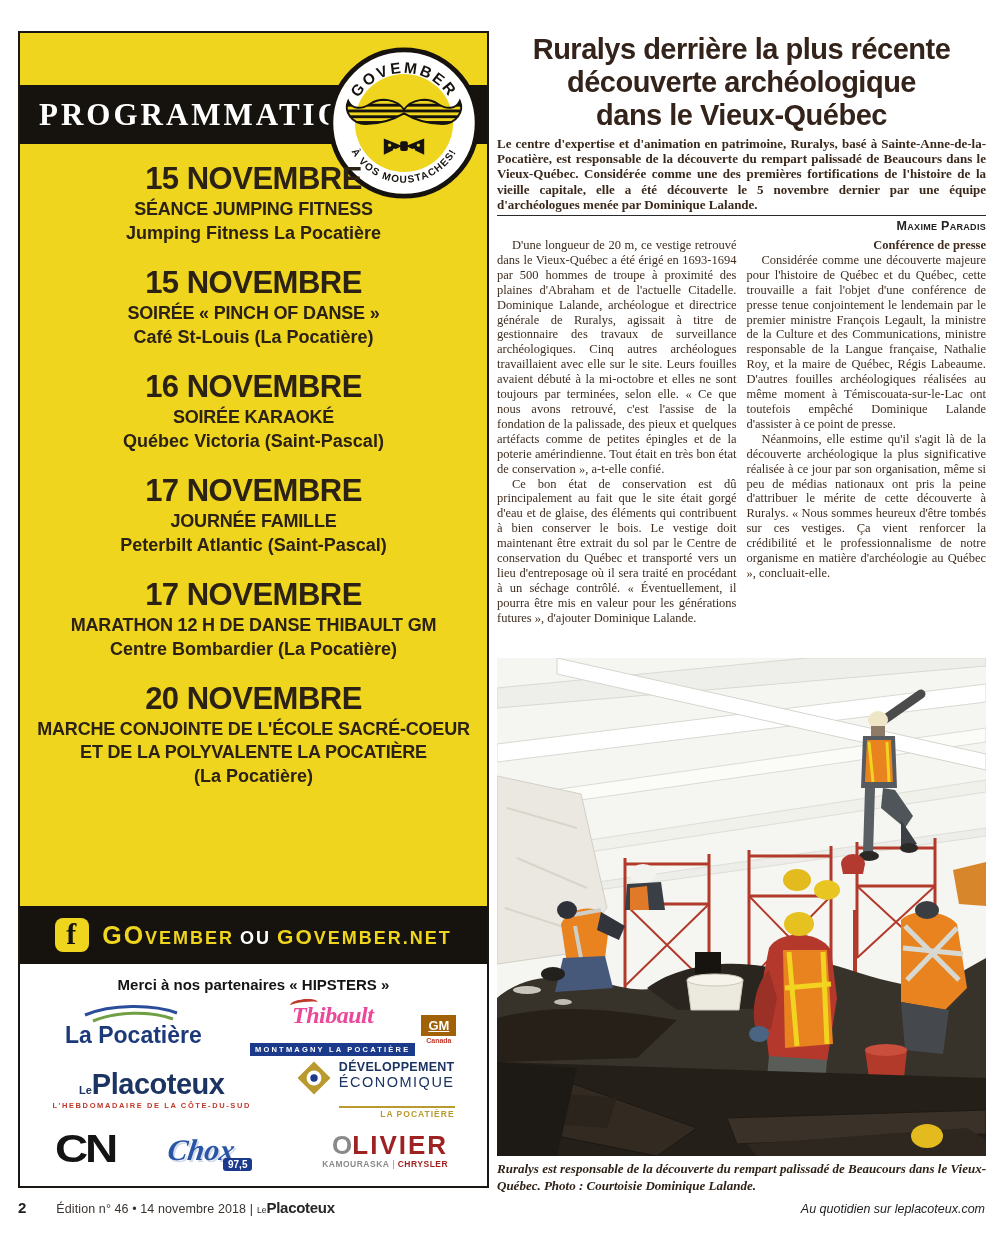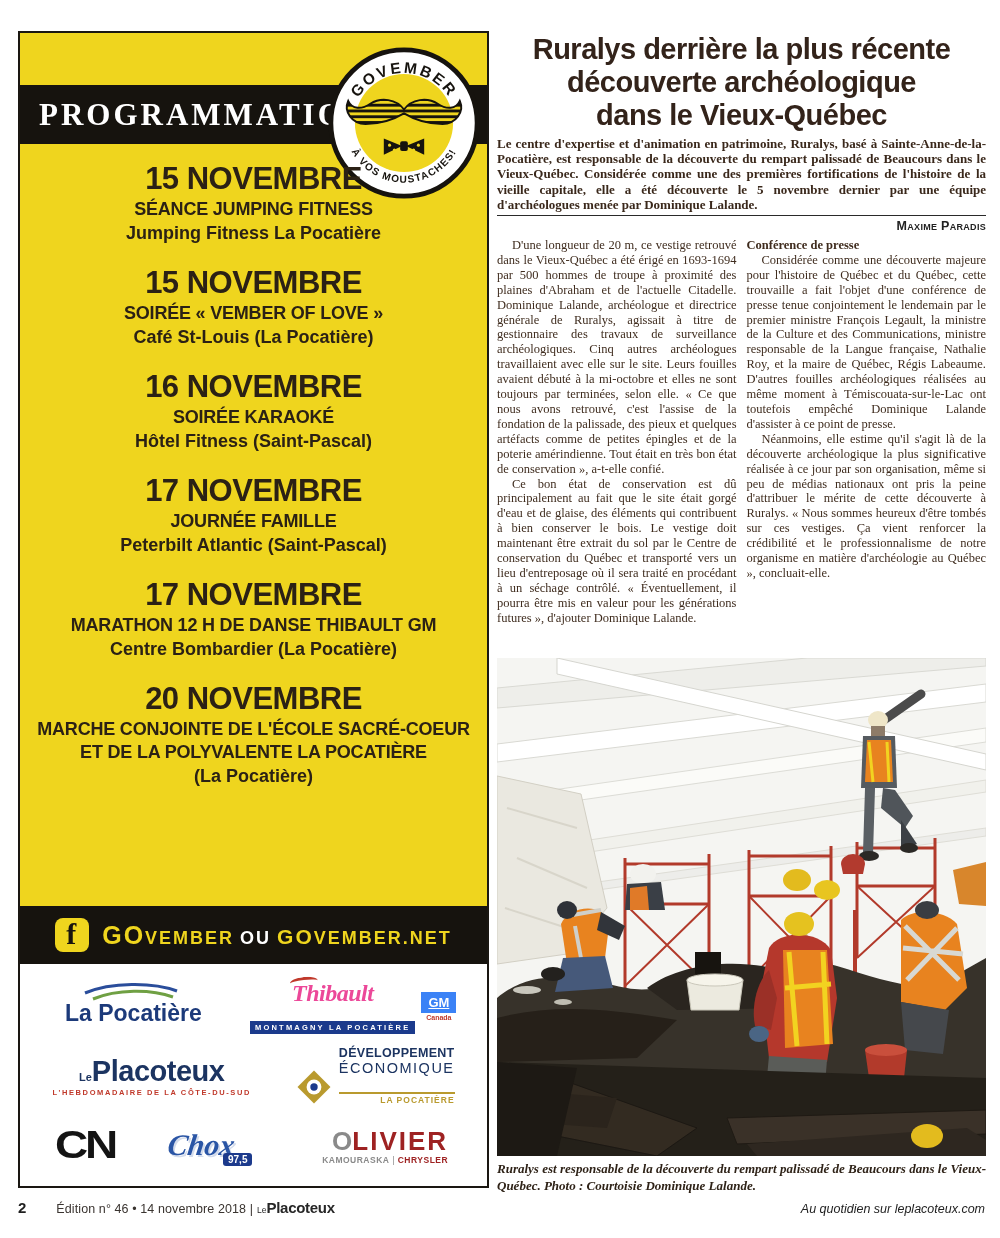--- a/index.html
+++ b/index.html
@@ -53,29 +53,29 @@
   .partners-heading { text-align:center; font-weight:bold; font-size:15px; color:#141414; margin:4px 0 6px; }
   .logo-row { display:flex; justify-content:space-around; align-items:center; flex:1; }
 
   .logo-lapoc { text-align:center; }
   .logo-thib  { display:flex; align-items:center; gap:6px; }
   .thib-main  { position:relative; text-align:center; }
   .thib-name  { font-family:"Liberation Serif", serif; font-style:italic; font-weight:bold; font-size:24px; color:#ec4899; letter-spacing:-0.5px;text-align:center; }
   .thib-swoosh{ position:absolute; top:-3px; left:40px; width:28px; height:10px; border-top:3px solid #c0392b; border-radius:50%; transform:rotate(-6deg); }
   .thib-bar   { background:#1b3a8c; color:#fff; font-size:7.5px; font-weight:bold; letter-spacing:2.2px; padding:2px 5px; margin-top:14px; white-space:nowrap; }
   .gm-box     { text-align:center; }
-  .gm-inner   { display:block; background:#3b82f6; color:#fff; font-weight:bold; font-size:13px; padding:3px 7px; text-decoration:underline; }
+  .gm-inner   { display:block; background:#a16207; color:#fff; font-weight:bold; font-size:13px; padding:3px 7px; text-decoration:underline; }
   .gm-canada  { display:block; color:#c0392b; font-size:7px; font-weight:bold; margin-top:1px; }
 
   .logo-placo { text-align:center; }
   .pla-le   { font-size:11px; color:#1c3461; font-weight:bold; }
   .pla-main { font-size:29px; color:#1c3461; font-weight:bold; letter-spacing:-0.5px; }
   .pla-sub  { color:#c0392b; font-size:7.5px; letter-spacing:1.6px; font-weight:bold; margin-top:0px; }
 
-  .logo-devec { display:flex; align-items:flex-end; gap:7px; }
+  .logo-devec { display:flex; align-items:flex-start; gap:7px; }
   .devec-d1 { color:#1c3461; font-weight:bold; font-size:12.5px; letter-spacing:0.3px; }
   .devec-d2 { color:#1c3461; font-weight:normal; font-size:14.5px; letter-spacing:1.5px; border-bottom:2px solid #b99a2e; padding-bottom:16px; }
   .devec-d3 { color:#b99a2e; font-size:8.5px; font-weight:bold; text-align:right; letter-spacing:1px; margin-top:1px; }
 
   .logo-cn { font-weight:bold; font-size:40px; letter-spacing:-3px; color:#141414; transform:scale(1.15,0.95); }
   .logo-chox { white-space:nowrap; }
   .chox-text {
     display:inline-block; font-family:"Liberation Serif", serif; font-style:italic; font-weight:bold;
     font-size:30px; color:#2a55a5; transform:skewX(-8deg);
     text-shadow:2px 2px 0 #d4dcec;
@@ -106,21 +106,21 @@
     font-weight:bold; font-size:12.5px; color:#222; font-variant:small-caps; letter-spacing:0.3px;
   }
   .cols {
     position:absolute; left:497px; top:238px; width:489px;
     display:flex; gap:10px;
     font-family:"Liberation Serif", serif; font-size:12.5px; line-height:14.9px;
     text-align:justify; color:#3f2c1e;
   }
   .col { flex:1; }
   .col p { margin:0; text-indent:15px; }
-  .subhead { text-align:left; font-weight:bold; text-indent:0 !important; }
+  .subhead { text-align:right; font-weight:bold; text-indent:0 !important; }
 
   .photo { position:absolute; left:497px; top:658px; width:489px; height:498px; display:block; }
   .caption {
     position:absolute; left:497px; top:1160px; width:489px;
     font-family:"Liberation Serif", serif; font-weight:bold; font-style:italic;
     font-size:13px; line-height:17px; text-align:justify; color:#2f2318;
   }
 
   
   .footer {
@@ -172,27 +172,27 @@
       </svg>
 
       <div class="events">
         <div class="event">
           <div class="date">15 NOVEMBRE</div>
           <div class="etitle">SÉANCE JUMPING FITNESS</div>
           <div class="venue">Jumping Fitness La Pocatière</div>
         </div>
         <div class="event">
           <div class="date">15 NOVEMBRE</div>
-          <div class="etitle">SOIRÉE « VEMBER OF LOVE »</div>
+          <div class="etitle">SOIRÉE « PINCH OF DANSE »</div>
           <div class="venue">Café St-Louis (La Pocatière)</div>
         </div>
         <div class="event">
           <div class="date">16 NOVEMBRE</div>
           <div class="etitle">SOIRÉE KARAOKÉ</div>
-          <div class="venue">Hôtel Fitness (Saint-Pascal)</div>
+          <div class="venue">Québec Victoria (Saint-Pascal)</div>
         </div>
         <div class="event">
           <div class="date">17 NOVEMBRE</div>
           <div class="etitle">JOURNÉE FAMILLE</div>
           <div class="venue">Peterbilt Atlantic (Saint-Pascal)</div>
         </div>
         <div class="event">
           <div class="date">17 NOVEMBRE</div>
           <div class="etitle">MARATHON 12 H DE DANSE THIBAULT GM</div>
           <div class="venue">Centre Bombardier (La Pocatière)</div>
@@ -208,20 +208,21 @@
     <div class="ad-black">
       <div class="fb">
           <span>f</span>
         </div>
       <div class="soc">
         <span class="soc-go">GO</span><span class="soc-sm">VEMBER</span><span class="soc-ou">OU</span><span class="soc-go2">GO</span><span class="soc-sm">VEMBER.NET</span>
       </div>
     </div>
 
     <div class="ad-white">
+      <div class="partners-heading">Merci à nos partenaires « HIPSTERS »</div>
 
       <div class="logo-row">
         <div class="logo-lapoc">
           <svg width="158" height="48" viewBox="0 0 158 48">
             <path d="M34,12 C60,1 102,1 126,10" stroke="#2a4d9b" stroke-width="3" fill="none"></path>
             <path d="M42,18 C66,8 100,8 122,16" stroke="#6fa043" stroke-width="3" fill="none"></path>
             <text x="14" y="40" font-size="23" font-weight="bold" fill="#1c3a7a" font-family="Liberation Sans, sans-serif">La Pocatière</text>
           </svg>
         </div>
         <div class="logo-thib">

